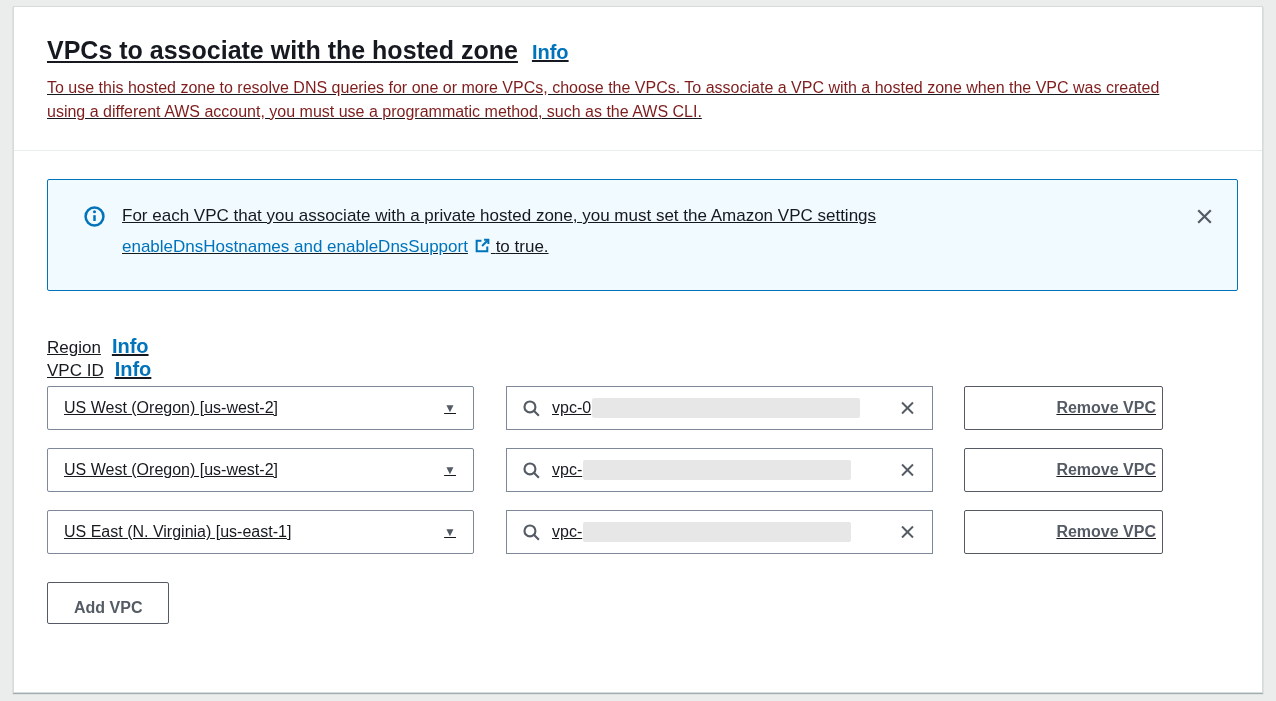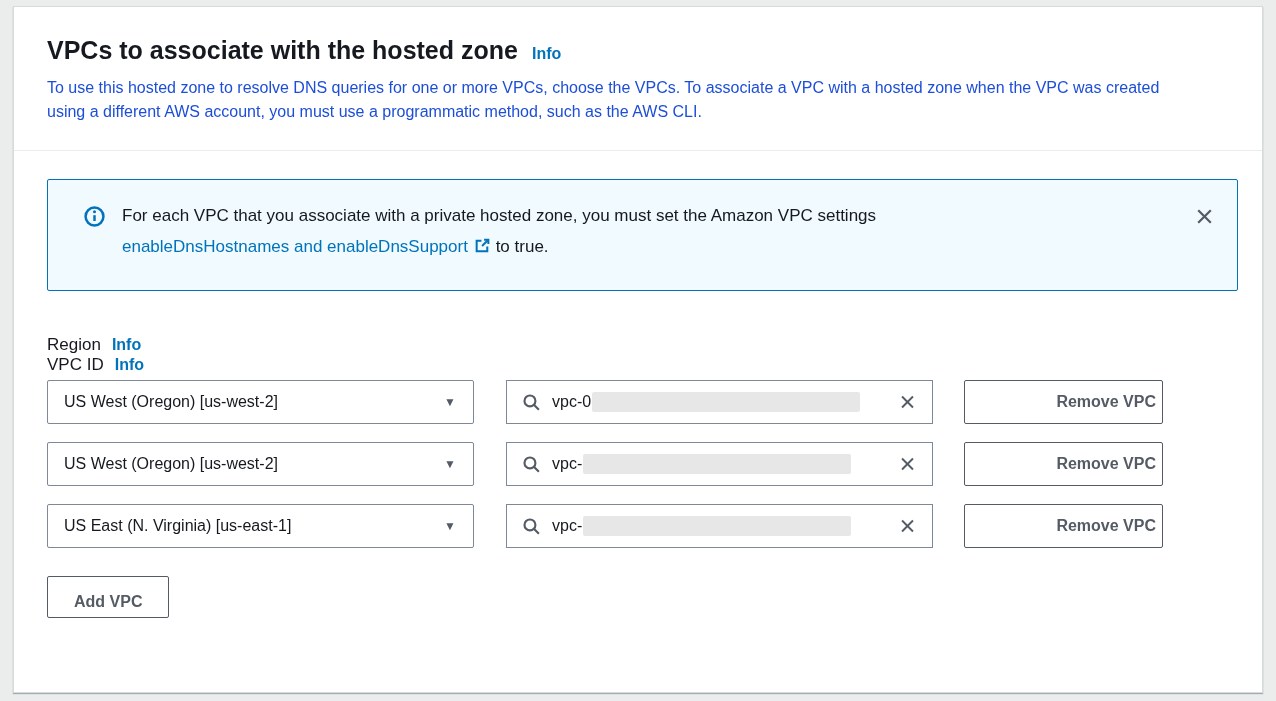--- a/index.html
+++ b/index.html
@@ -5,50 +5,50 @@
   * { box-sizing: border-box; }
   html, body { margin: 0; padding: 0; }
   body {
     background: #ebeded;
     font-family: "Liberation Sans", sans-serif;
     color: #16191f;
     width: 1276px;
     height: 701px;
     overflow: hidden;
   }
-  .page { padding: 6px 13px 7px 13px; }
+  .page { padding: 6px 13px 7px 13px; text-decoration: underline; }
   .card {
     background: #ffffff;
     border: 1px solid #d5dbdb;
     box-shadow: 0 1px 1px 0 rgba(0,28,36,0.3);
     min-height: 687px;
   }
 
   
   .card-header { padding: 28px 33px 26px 33px; }
   .title-row { display: flex; align-items: baseline; gap: 14px; }
   .panel-title {
     margin: 0;
     font-size: 25px;
     line-height: 30px;
     font-weight: 700;
     color: #16191f;
   }
   .info-link {
     color: #0073bb;
     font-weight: 700;
-    font-size: 16px;
+    font-size: 20px;
     text-decoration: none;
     cursor: pointer;
   }
   .panel-desc {
     margin-top: 11px;
     font-size: 16px;
     line-height: 24px;
-    color: #1d4ed8;
+    color: #7f1d1d;
     max-width: 1120px;
   }
   .divider { border-top: 1px solid #eaeded; }
 
   
   .card-body { padding: 28px 24px 30px 33px; }
 
   
   .alert {
     display: flex;

